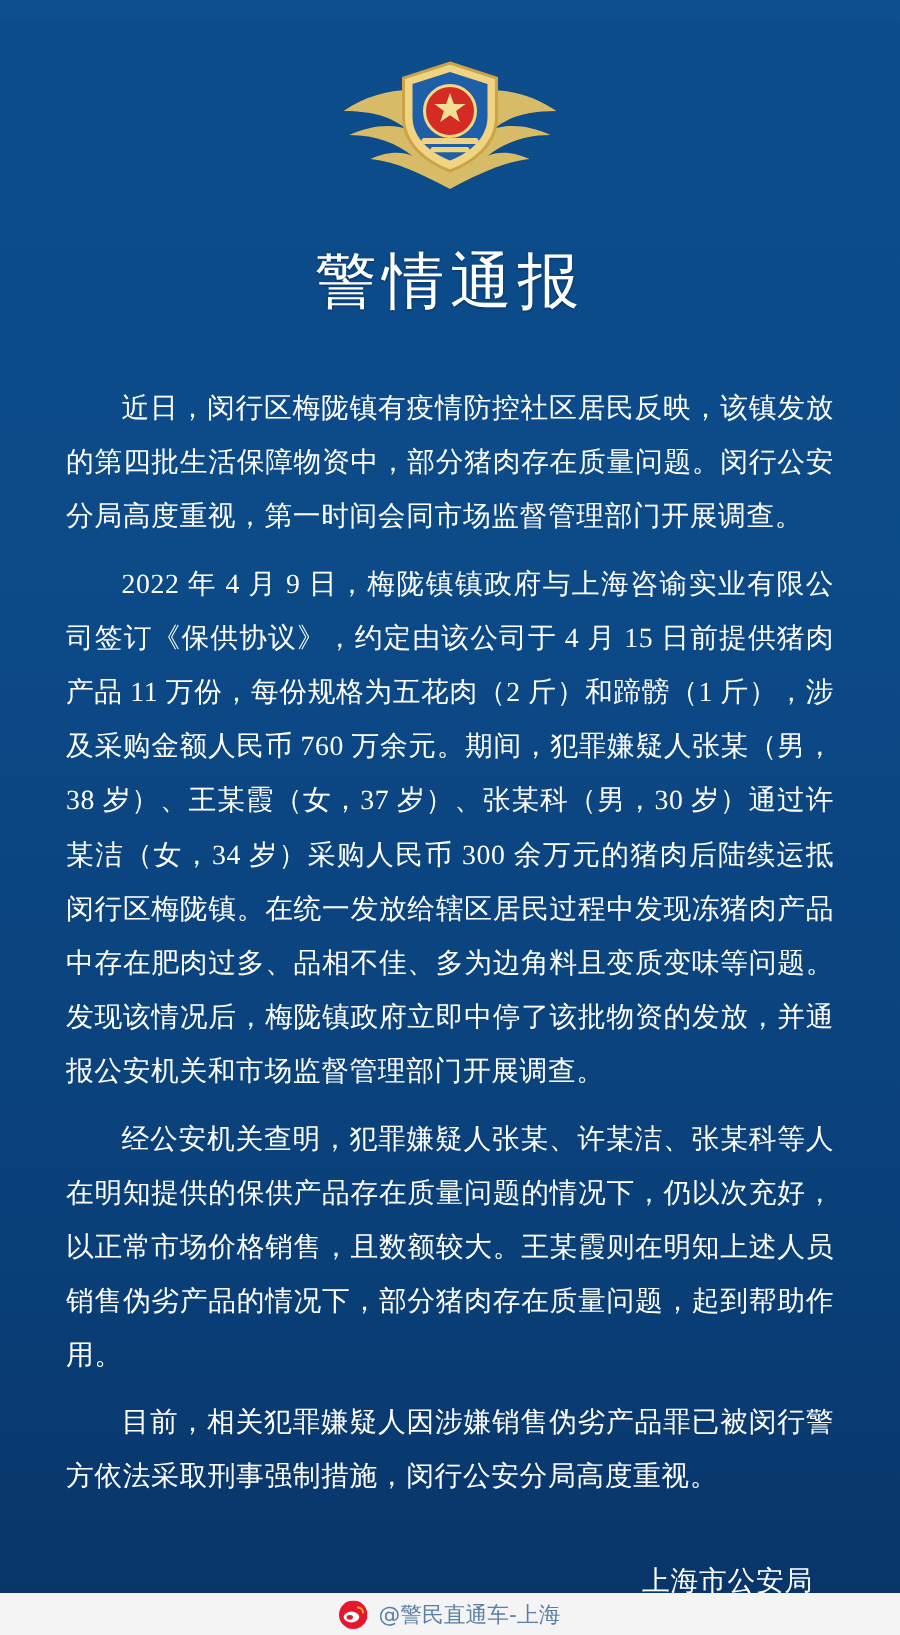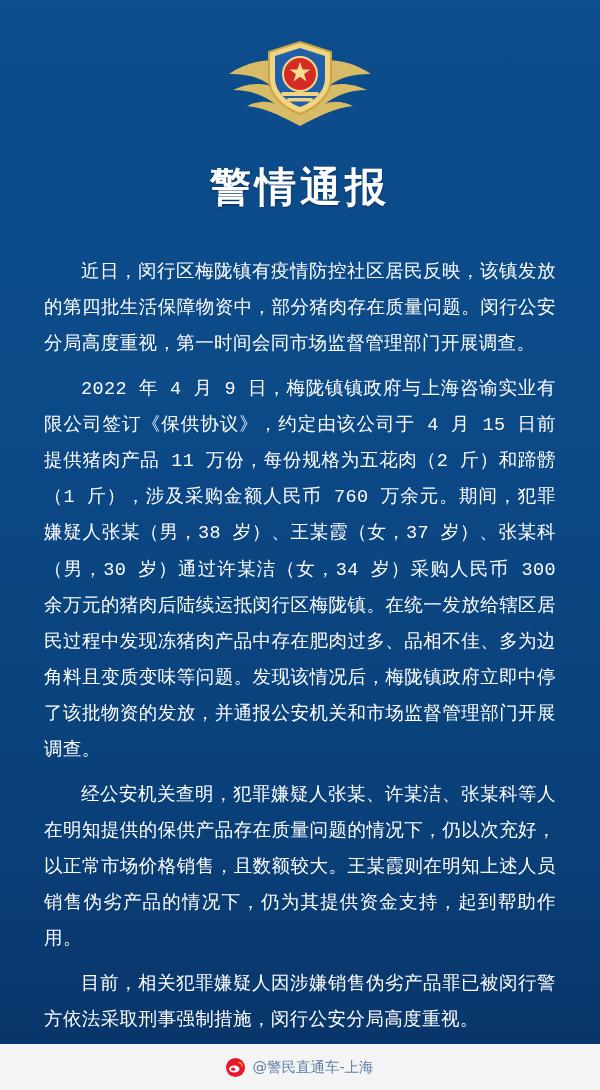--- a/index.html
+++ b/index.html
@@ -42,55 +42,55 @@
     position: relative;
     width: 170px;
     height: 96px;
   }
   .emblem svg { display: block; }
 
   .doc-title {
     text-align: center;
     color: #ffffff;
     font-size: 41px;
-    font-weight: bold;
+    font-weight: normal;
     letter-spacing: 4px;
     margin-top: 52px;
     font-family: "DejaVu Sans", "Liberation Sans", sans-serif;
     text-shadow: 0 1px 2px rgba(0,0,0,0.35);
   }
 
   .body-text {
     margin: 40px 44px 0 44px;
     color: #ffffff;
     font-size: 18.5px;
     line-height: 1.95;
     letter-spacing: 0.4px;
     text-align: justify;
-    font-family: Liberation Mono, monospace;
+    font-family: Liberation Serif, serif;
   }
   .para {
     text-indent: 2em;
     margin: 0 0 9px 0;
   }
 
   .signature {
     margin: 34px 58px 0 44px;
     color: #ffffff;
     font-size: 18.5px;
     line-height: 1.9;
     text-align: right;
     font-family: "DejaVu Sans", "Liberation Sans", sans-serif;
   }
   .signature div { letter-spacing: 0.5px; }
 
   .footer {
     position: absolute;
     left: 0; right: 0; bottom: 0;
-    height: 46px;
+    height: 28px;
     background: #f4f4f4;
     display: flex;
     align-items: center;
     justify-content: center;
     gap: 7px;
   }
   .weibo-icon {
     width: 19px;
     height: 19px;
     display: inline-block;
@@ -124,21 +124,21 @@
         <rect x="72" y="64" width="26" height="3.5" rx="1.7" fill="#f0d481"></rect>
       </svg>
     </div>
   </div>
 
   <div class="doc-title">警情通报</div>
 
   <div class="body-text">
     <p class="para">近日，闵行区梅陇镇有疫情防控社区居民反映，该镇发放的第四批生活保障物资中，部分猪肉存在质量问题。闵行公安分局高度重视，第一时间会同市场监督管理部门开展调查。</p>
     <p class="para">2022 年 4 月 9 日，梅陇镇镇政府与上海咨谕实业有限公司签订《保供协议》，约定由该公司于 4 月 15 日前提供猪肉产品 11 万份，每份规格为五花肉（2 斤）和蹄髈（1 斤），涉及采购金额人民币 760 万余元。期间，犯罪嫌疑人张某（男，38 岁）、王某霞（女，37 岁）、张某科（男，30 岁）通过许某洁（女，34 岁）采购人民币 300 余万元的猪肉后陆续运抵闵行区梅陇镇。在统一发放给辖区居民过程中发现冻猪肉产品中存在肥肉过多、品相不佳、多为边角料且变质变味等问题。发现该情况后，梅陇镇政府立即中停了该批物资的发放，并通报公安机关和市场监督管理部门开展调查。</p>
-    <p class="para">经公安机关查明，犯罪嫌疑人张某、许某洁、张某科等人在明知提供的保供产品存在质量问题的情况下，仍以次充好，以正常市场价格销售，且数额较大。王某霞则在明知上述人员销售伪劣产品的情况下，仍为其提供资金支持，起到帮助作用。</p>
+    <p class="para">经公安机关查明，犯罪嫌疑人张某、许某洁、张某科等人在明知提供的保供产品存在质量问题的情况下，仍以次充好，以正常市场价格销售，且数额较大。王某霞则在明知上述人员销售伪劣产品的情况下，部分猪肉存在质量问题，起到帮助作用。</p>
     <p class="para">目前，相关犯罪嫌疑人因涉嫌销售伪劣产品罪已被闵行警方依法采取刑事强制措施，闵行公安分局高度重视。</p>
   </div>
 
   <div class="signature">
     <div>上海市公安局</div>
     <div>2022 年 4 月 19 日</div>
   </div>
 
   <div class="footer">
     <span class="weibo-icon">

